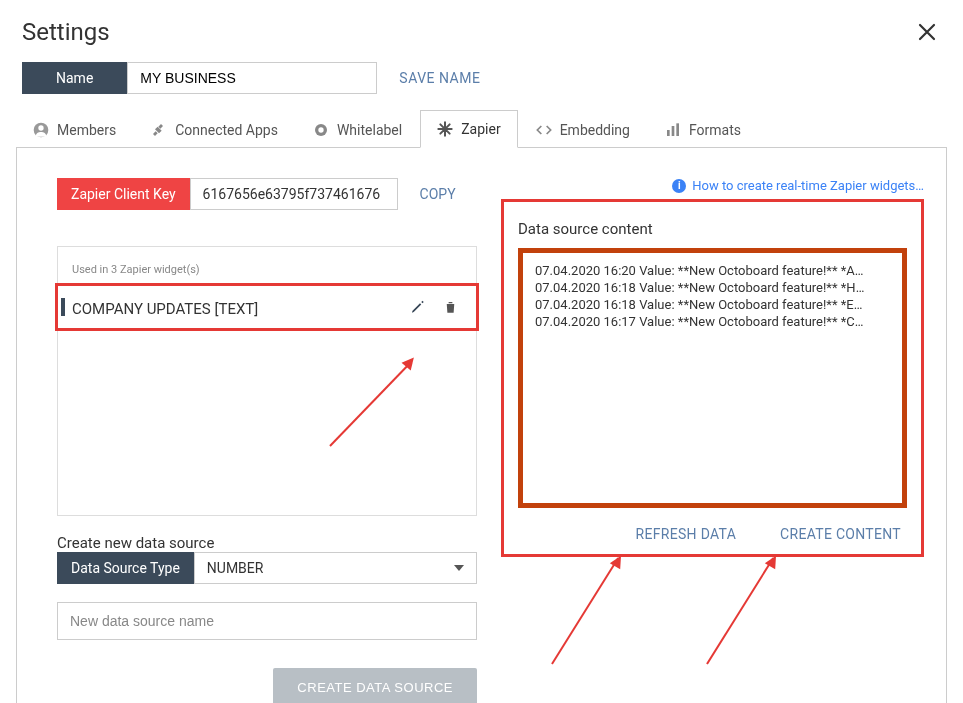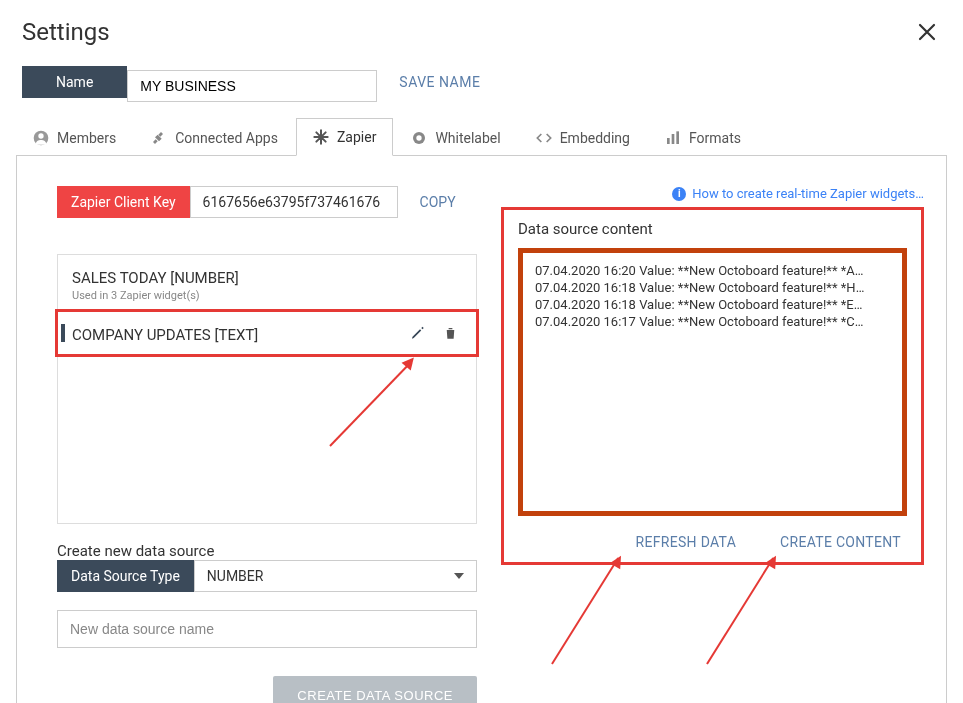--- a/index.html
+++ b/index.html
@@ -42,21 +42,20 @@
     font-size: 14px;
     min-width: 100px;
     text-align: right;
   }
   .name-input {
     border: 1px solid #ccc;
     padding: 7px 12px;
     font-size: 14px;
     width: 250px;
     outline: none;
-    margin-top: 8px;
   }
   .save-name {
     margin-left: 22px;
     color: #5b7ea9;
     font-size: 14px;
     letter-spacing: 0.5px;
     cursor: pointer;
   }
   .tabs {
     display: flex;
@@ -246,21 +245,21 @@
     padding: 12px 24px;
     font-size: 13px;
     letter-spacing: 0.5px;
     margin: 28px 0 0 auto;
     display: block;
     cursor: pointer;
     border-radius: 2px;
   }
   .right-box {
     border: 3px solid #e53935;
-    padding: 10px 14px 12px 14px;
+    padding: 18px 14px 12px 14px;
     min-height: 358px;
     display: flex;
     flex-direction: column;
   }
   .right-title {
     font-size: 15px;
     color: #333;
     margin-bottom: 10px;
   }
   .data-content {
@@ -338,36 +337,36 @@
     <span>Members</span>
   </div>
   <div class="tab">
     <span class="tab-icon">
       <svg viewBox="0 0 24 24" width="16" height="16" fill="#888">
           <path d="M7 14l-4 4 3 3 4-4m1-10l4-4 3 3-4 4m-8 1l6 6 4-4-6-6z"></path>
         </svg>
     </span>
     <span>Connected Apps</span>
   </div>
-  <div class="tab active">
-    <span class="tab-icon">
-      <svg viewBox="0 0 24 24" width="16" height="16" fill="#555">
-          <path d="M12 2v20M2 12h20M5 5l14 14M19 5L5 19" stroke="#555" stroke-width="3" stroke-linecap="round"></path>
-        </svg>
-    </span>
-    <span>Zapier</span>
-  </div>
   <div class="tab">
     <span class="tab-icon">
       <svg viewBox="0 0 24 24" width="16" height="16" fill="#888">
           <circle cx="12" cy="12" r="9" fill="#888"></circle>
           <circle cx="12" cy="12" r="4" fill="#fff"></circle>
         </svg>
     </span>
     <span>Whitelabel</span>
+  </div>
+  <div class="tab active">
+    <span class="tab-icon">
+      <svg viewBox="0 0 24 24" width="16" height="16" fill="#555">
+          <path d="M12 2v20M2 12h20M5 5l14 14M19 5L5 19" stroke="#555" stroke-width="3" stroke-linecap="round"></path>
+        </svg>
+    </span>
+    <span>Zapier</span>
   </div>
   <div class="tab">
     <span class="tab-icon">
       <svg viewBox="0 0 24 24" width="16" height="16" fill="none" stroke="#888" stroke-width="2.5">
           <path d="M8 6l-6 6 6 6M16 6l6 6-6 6"></path>
         </svg>
     </span>
     <span>Embedding</span>
   </div>
   <div class="tab">
@@ -386,21 +385,20 @@
 
   <div class="left-col">
     <div class="key-row">
       <div class="key-label">Zapier Client Key</div>
       <div class="key-value">6167656e63795f737461676</div>
       <a class="key-actions">COPY</a>
     </div>
 
     <div class="ds-list">
       <div class="ds-item">
-        <div class="ds-title">SALES TODAY [NUMBER]</div>
         <div class="ds-sub">Used in 3 Zapier widget(s)</div>
       </div>
       <div class="ds-item selected">
         <div class="ds-item-bar"></div>
         <div class="ds-title">COMPANY UPDATES [TEXT]</div>
         <div class="ds-actions">
           <span>
             <svg viewBox="0 0 24 24">
                 <path d="M3 21l3-1 12-12-2-2L4 18l-1 3zM18 4l2 2 2-2-2-2-2 2z" fill="#3b4a5a"></path>
               </svg>

